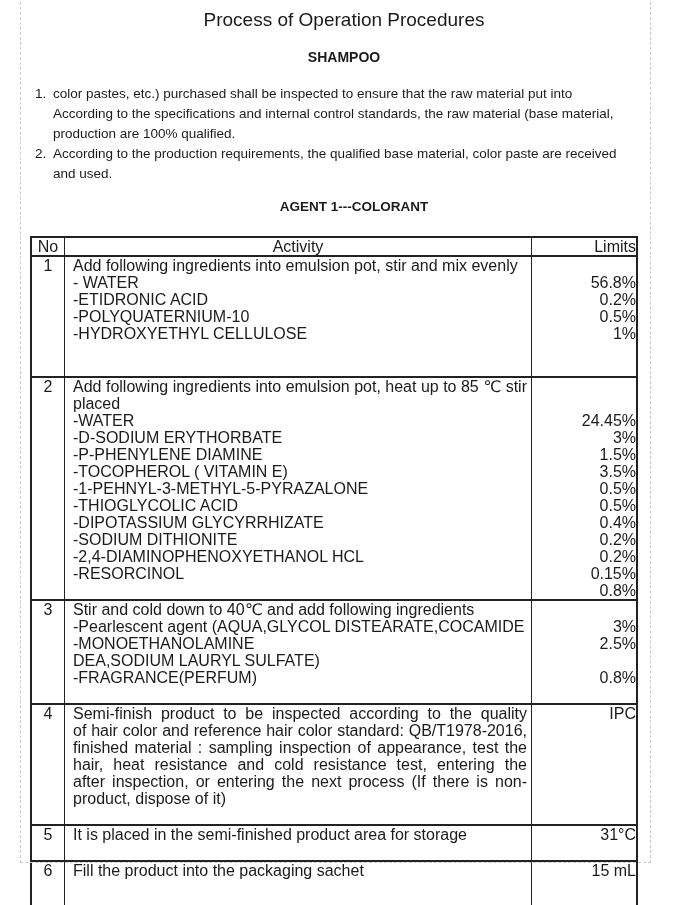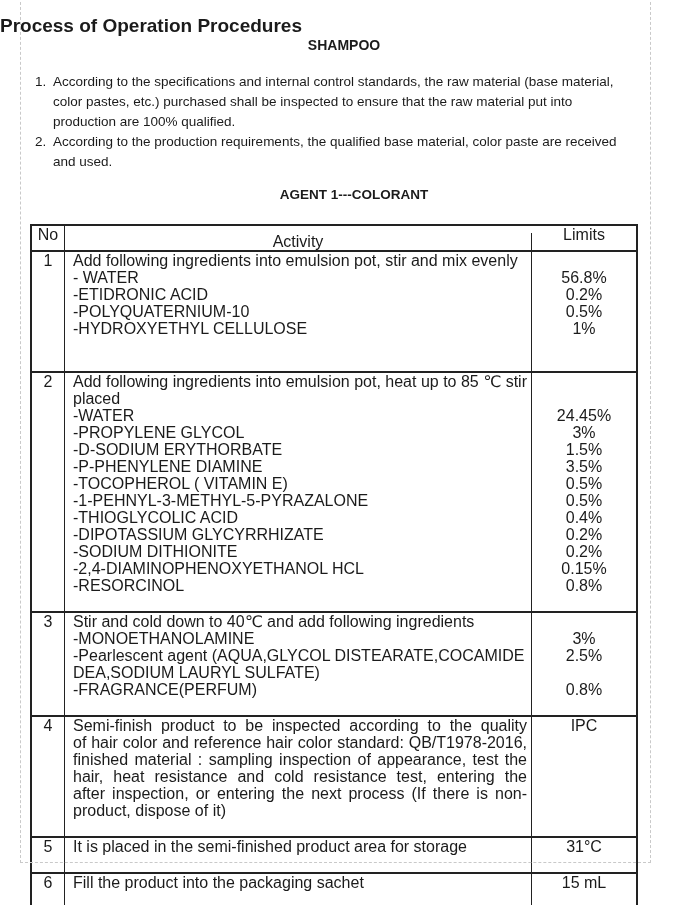--- a/index.html
+++ b/index.html
@@ -14,26 +14,27 @@
   .dashed-frame{
     position:absolute;
     left:20px;top:-8px;
     width:629px;height:870px;
     border-left:1px dashed #c9c9c9;
     border-right:1px dashed #c9c9c9;
     border-bottom:1px dashed #c9c9c9;
     pointer-events:none;
   }
   .title{
-    padding-top:14px;
+    padding-top:8px;
+    text-align:center;
     font-size:19px;line-height:23px;
-    font-weight:bold;
+    font-weight:normal;
   }
   .subtitle{
-    margin-top:0;
+    margin-top:18px;
     text-align:center;
     font-size:14px;line-height:17px;
     font-weight:bold;
   }
   .intro{
     margin:18px 28px 0 35px;
     font-size:13.5px;line-height:20px;
   }
   .intro-item{display:flex;}
   .intro-num{flex:0 0 18px;}
@@ -67,42 +68,42 @@
     text-align:center;
   }
   .cell-activity{
     flex:1 1 auto;box-sizing:border-box;
     border-right:1px solid #222222;
     padding:0 4px 17px 8px;
     overflow:hidden;
   }
   .cell-limits{
     flex:0 0 104px;box-sizing:border-box;
-    text-align:center;
-  }
-  .hdr-center{text-align:center;padding:0;margin-top:7px;}
+    text-align:right;
+  }
+  .hdr-center{text-align:center;padding:0;}
   .aline,.lline{height:17px;line-height:17px;overflow:hidden;}
   .aline{white-space:pre;}
   .aline.jline{white-space:normal;text-align:justify;text-align-last:justify;}
 </style>
 </head>
 <body>
 
 <div class="page">
   <div class="dashed-frame"></div>
 
   <div class="title">Process of Operation Procedures</div>
   <div class="subtitle">SHAMPOO</div>
 
   <div class="intro">
       <div class="intro-item">
         <span class="intro-num">1.</span>
         <div class="intro-body">
+          <div class="intro-line">color pastes, etc.) purchased shall be inspected to ensure that the raw material put into</div>
           <div class="intro-line">According to the specifications and internal control standards, the raw material (base material,</div>
-          <div class="intro-line">color pastes, etc.) purchased shall be inspected to ensure that the raw material put into</div>
           <div class="intro-line">production are 100% qualified.</div>
         </div>
       </div>
       <div class="intro-item">
         <span class="intro-num">2.</span>
         <div class="intro-body">
           <div class="intro-line">According to the production requirements, the qualified base material, color paste are received</div>
           <div class="intro-line">and used.</div>
         </div>
       </div>
@@ -135,21 +136,20 @@
           <div class="lline">1%</div>
           <div class="lline">&nbsp;</div>
         </div>
       </div>
       <div class="trow">
         <div class="cell-no">2</div>
         <div class="cell-activity">
           <div class="aline jline">Add following ingredients into emulsion pot, heat up to 85 ℃ stir and mix</div>
           <div class="aline">placed</div>
           <div class="aline">-WATER</div>
-          <div class="aline">-PROPYLENE GLYCOL</div>
           <div class="aline">-D-SODIUM ERYTHORBATE</div>
           <div class="aline">-P-PHENYLENE DIAMINE</div>
           <div class="aline">-TOCOPHEROL ( VITAMIN E)</div>
           <div class="aline">-1-PEHNYL-3-METHYL-5-PYRAZALONE</div>
           <div class="aline">-THIOGLYCOLIC ACID</div>
           <div class="aline">-DIPOTASSIUM GLYCYRRHIZATE</div>
           <div class="aline">-SODIUM DITHIONITE</div>
           <div class="aline">-2,4-DIAMINOPHENOXYETHANOL HCL</div>
           <div class="aline">-RESORCINOL</div>
         </div>
@@ -166,22 +166,22 @@
           <div class="lline">0.2%</div>
           <div class="lline">0.2%</div>
           <div class="lline">0.15%</div>
           <div class="lline">0.8%</div>
         </div>
       </div>
       <div class="trow">
         <div class="cell-no">3</div>
         <div class="cell-activity">
           <div class="aline">Stir and cold down to 40℃ and add following ingredients</div>
+          <div class="aline">-Pearlescent agent (AQUA,GLYCOL DISTEARATE,COCAMIDE</div>
           <div class="aline">-MONOETHANOLAMINE</div>
-          <div class="aline">-Pearlescent agent (AQUA,GLYCOL DISTEARATE,COCAMIDE</div>
           <div class="aline">DEA,SODIUM LAURYL SULFATE)</div>
           <div class="aline">-FRAGRANCE(PERFUM)</div>
         </div>
         <div class="cell-limits">
           <div class="lline">&nbsp;</div>
           <div class="lline">3%</div>
           <div class="lline">2.5%</div>
           <div class="lline">&nbsp;</div>
           <div class="lline">0.8%</div>
         </div>

